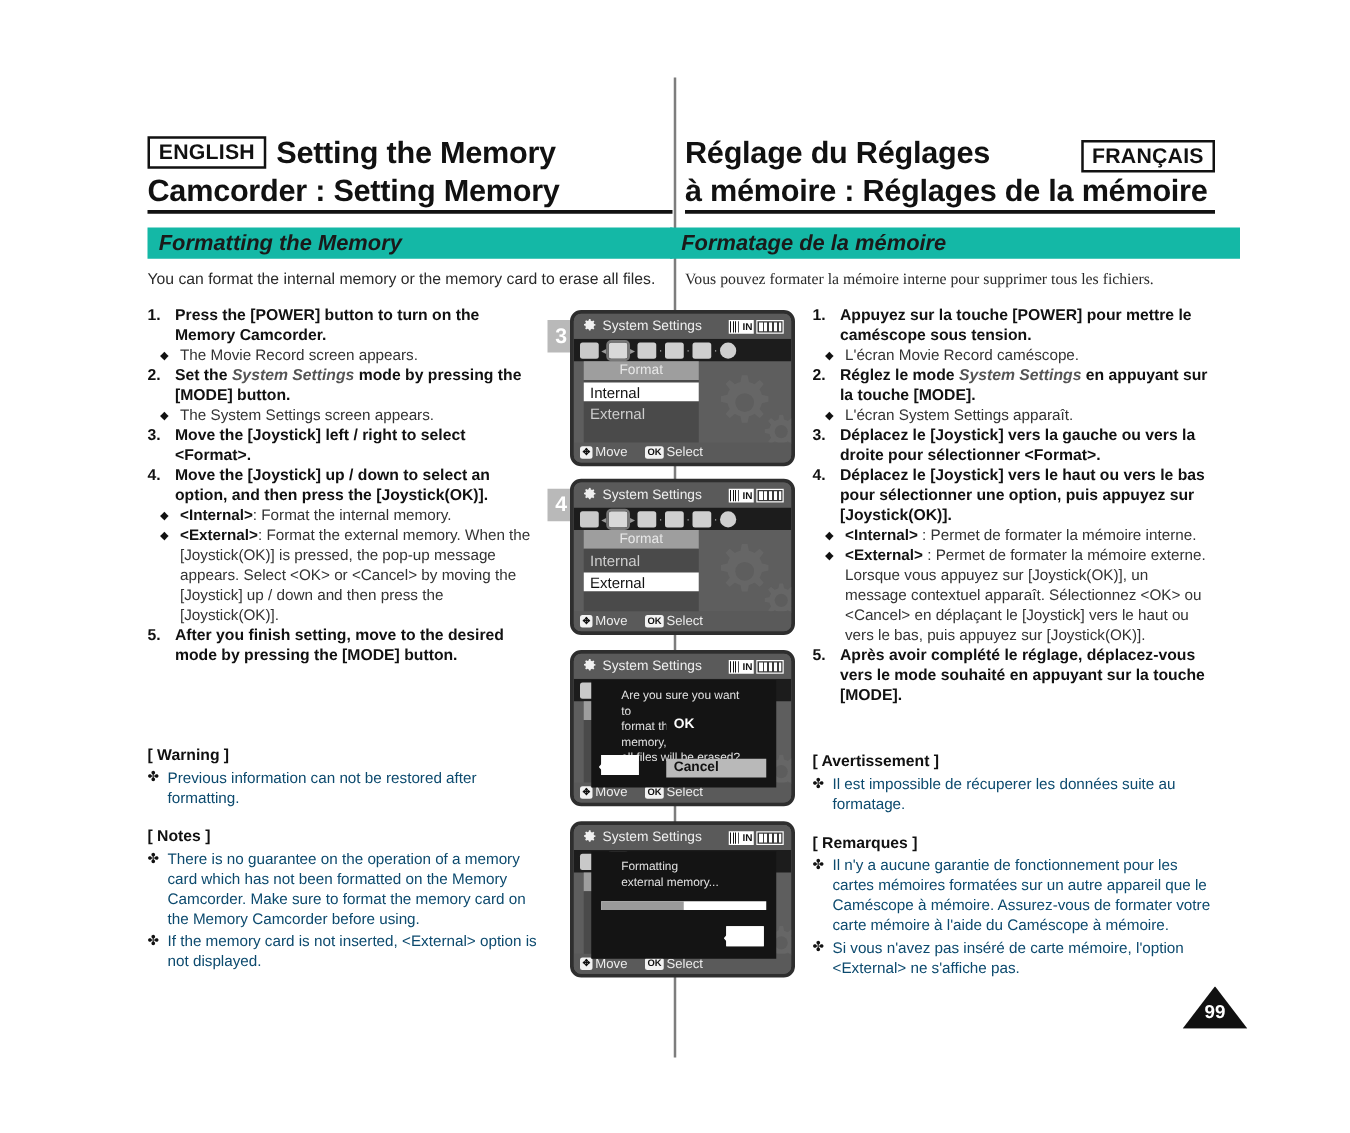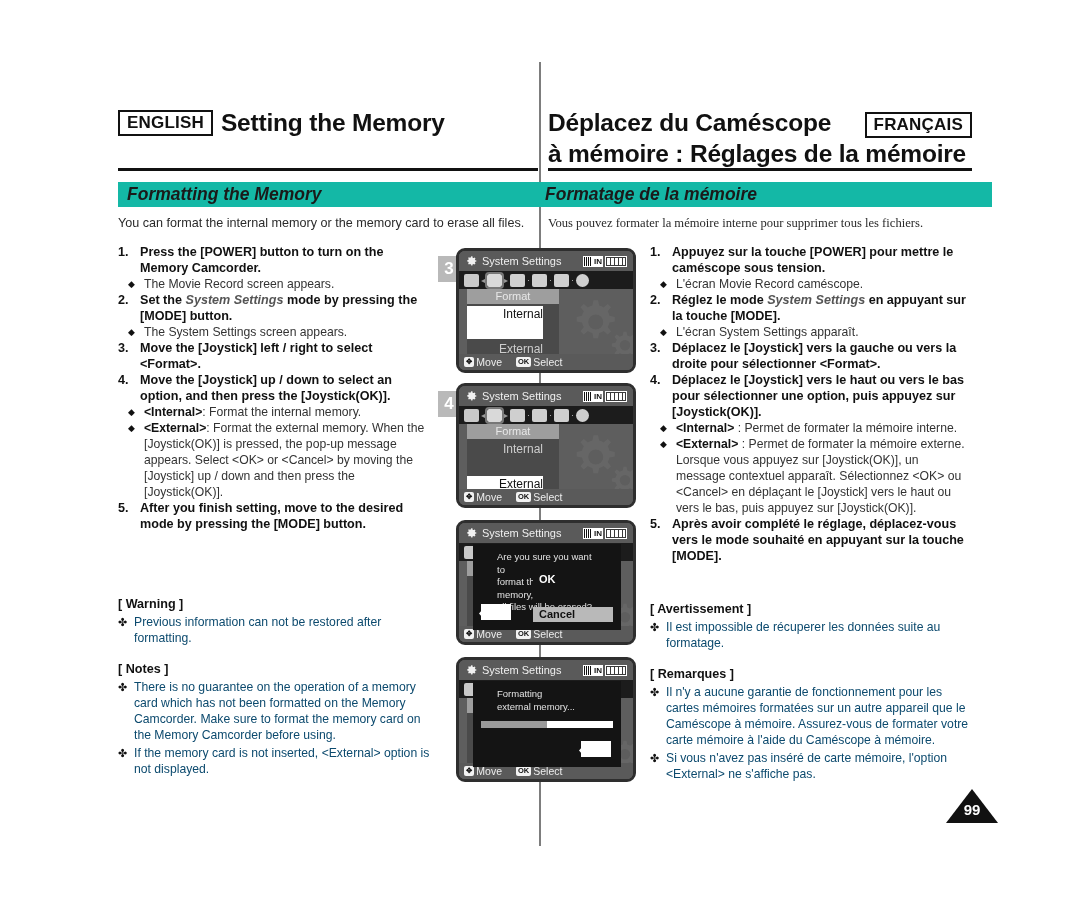--- a/index.html
+++ b/index.html
@@ -145,22 +145,22 @@
   .dot{color:#bbb;font-size:9px;margin:0 1px;}
   .lcd-body{position:relative;height:69px;}
   .fmt-label{
     position:absolute;left:8px;top:0px;width:92px;height:15px;background:#9e9e9e;
     color:#e8e8e8;font-size:11px;text-align:center;line-height:15px;
   }
   .optpanel{
     position:absolute;left:8px;top:15px;width:92px;height:54px;background:#4a4a4a;
   }
   .opt{
-    margin:2px 16px 0 0;height:33px;line-height:17px;font-size:12px;padding-left:5px;
-    color:#cdcdcd;box-sizing:border-box;text-align:right;
+    margin:2px 0 0 0;height:15px;line-height:17px;font-size:12px;padding-left:5px;
+    color:#cdcdcd;box-sizing:border-box;
   }
   .opt.active{background:#ffffff;color:#111;font-weight:normal;}
   .gears{
     position:absolute;right:-4px;top:2px;width:75px;height:68px;opacity:.55;
   }
   .lcd-bot{
     position:absolute;left:0;right:0;bottom:0;height:16px;background:#5a5a5a;
     display:flex;align-items:center;padding:0 5px;box-sizing:border-box;
   }
   .key{
@@ -220,26 +220,27 @@
 <body>
 
 <div class="page">
 
   <div class="v-divider"></div>
 
   <div class="hdr hdr-en">
     <div class="title-row title-line">
       <span class="lang-tag">ENGLISH</span><span class="title-txt">Setting the Memory</span>
     </div>
+    <div class="title-row title-line">Camcorder : Setting Memory</div>
   </div>
   <div class="hdr-rule hdr-rule-en"></div>
 
   <div class="hdr hdr-fr fr-title-wrap">
     <div class="title-row title-line">
-      <span>Déplacez du Caméscope</span>
+      <span>Réglage du Réglages</span>
       <span class="lang-tag fr-tag">FRANÇAIS</span>
     </div>
     <div class="title-row title-line">à mémoire : Réglages de la mémoire</div>
   </div>
   <div class="hdr-rule hdr-rule-fr"></div>
 
   <div class="sec-bar sec-en">Formatting the Memory</div>
   <div class="sec-bar sec-fr">Formatage de la mémoire</div>
 
   <div class="intro intro-en">You can format the internal memory or the memory card to erase all files.</div>

